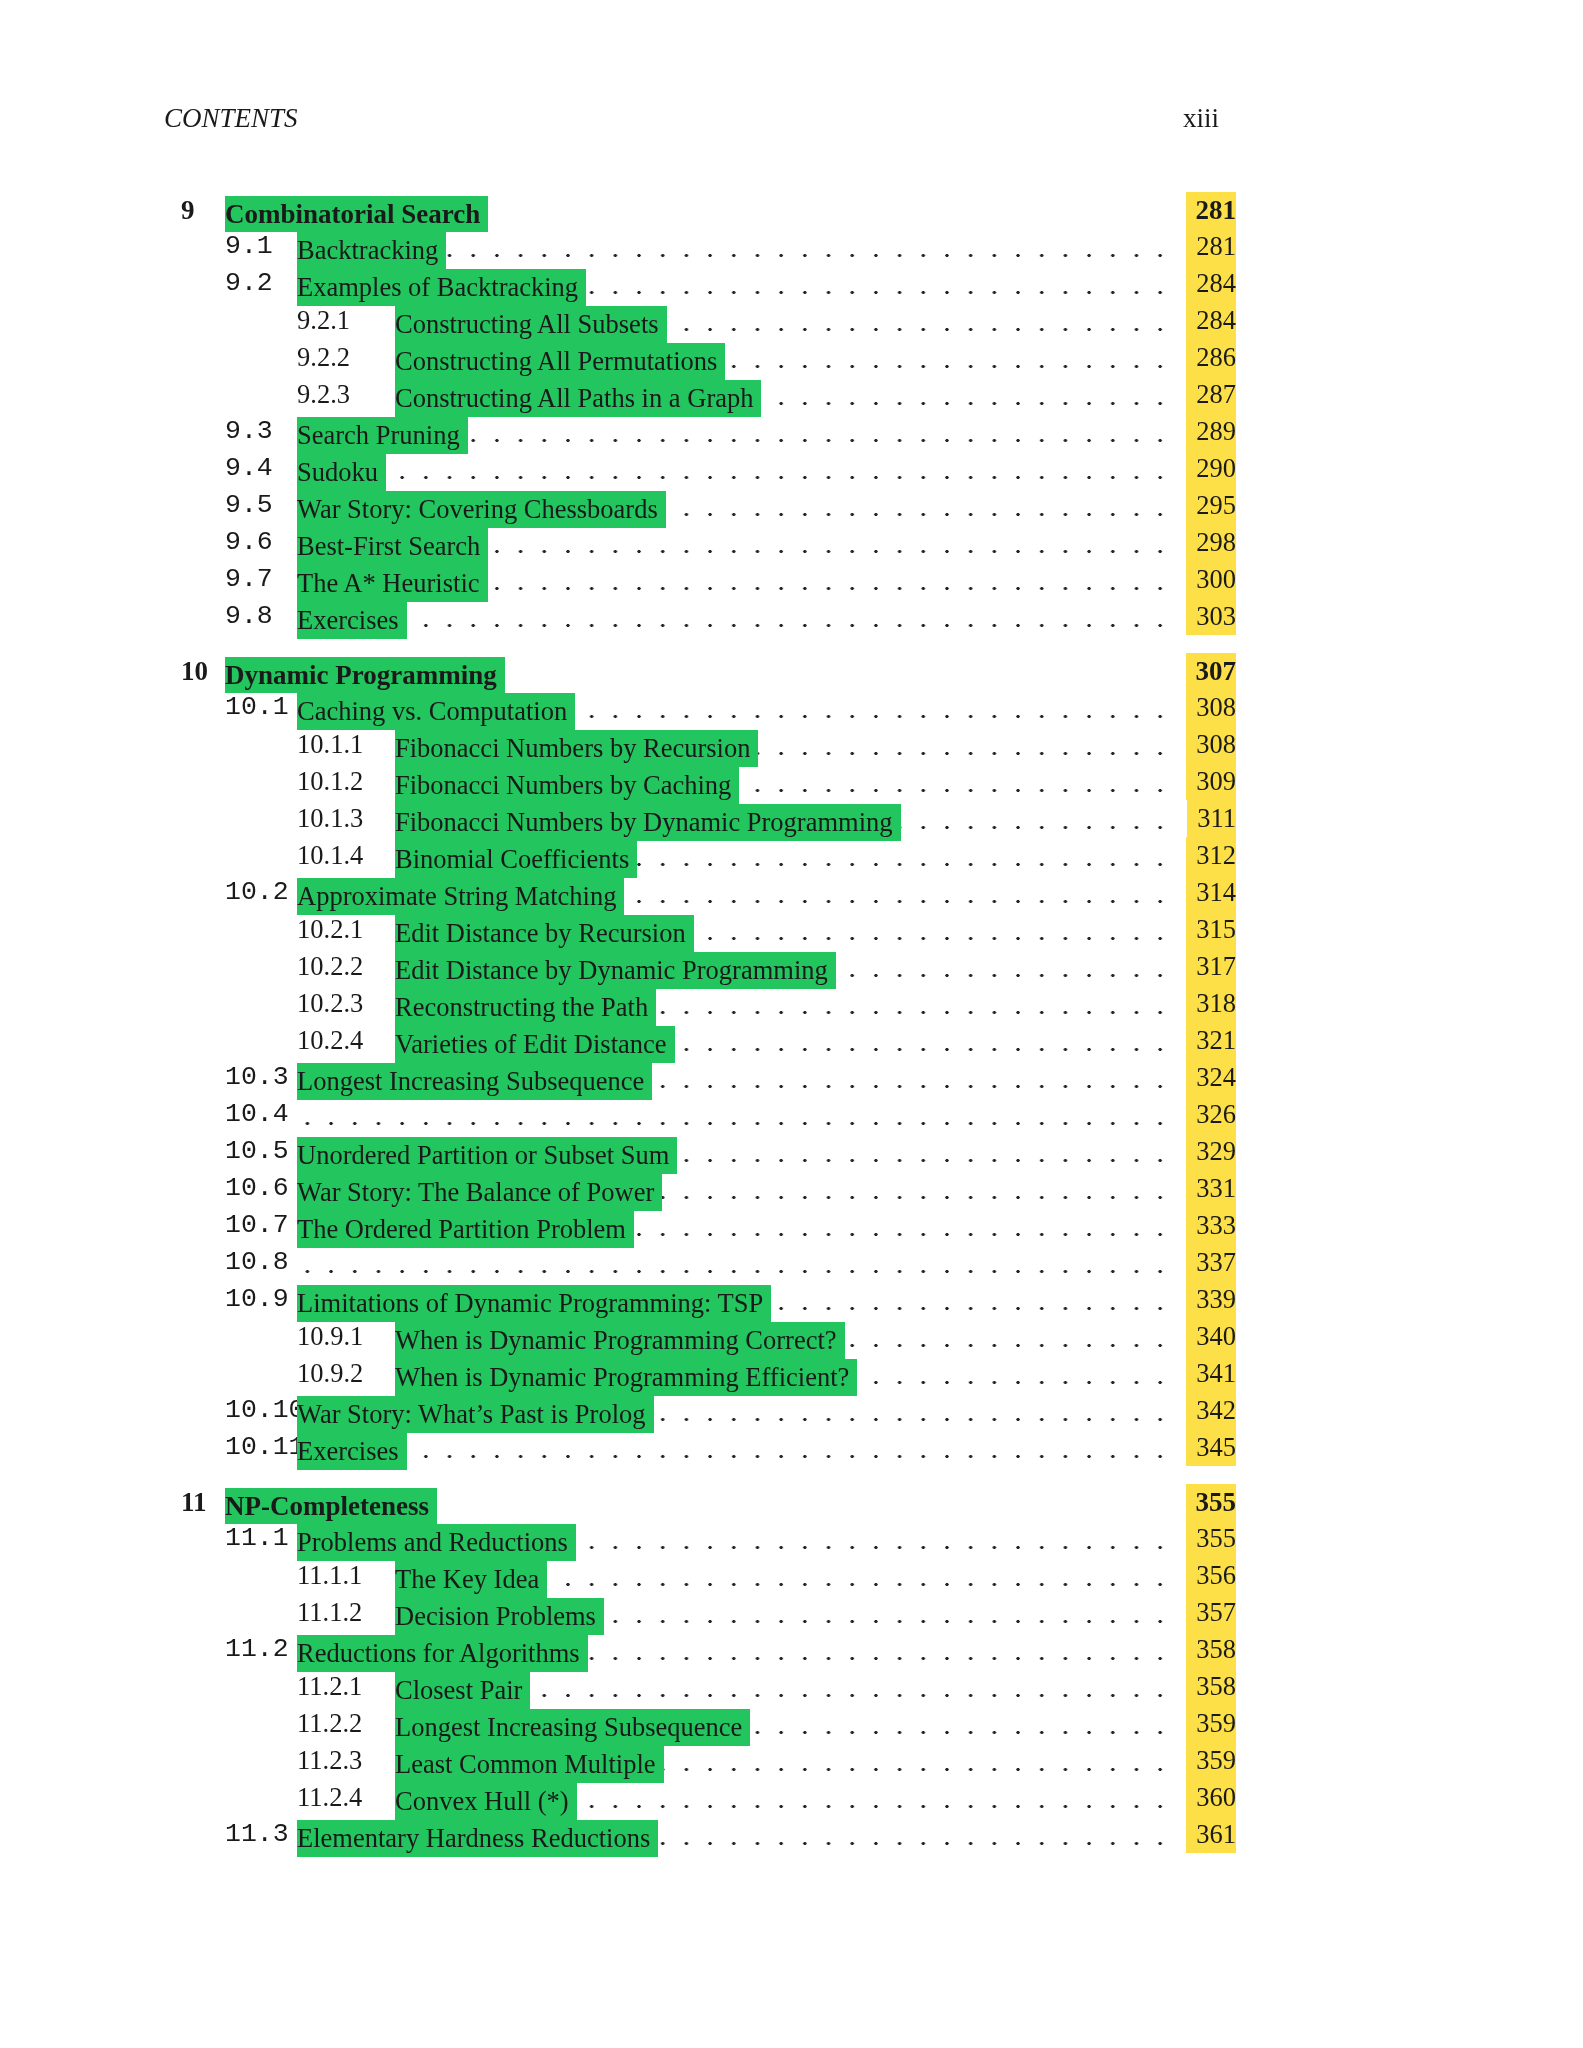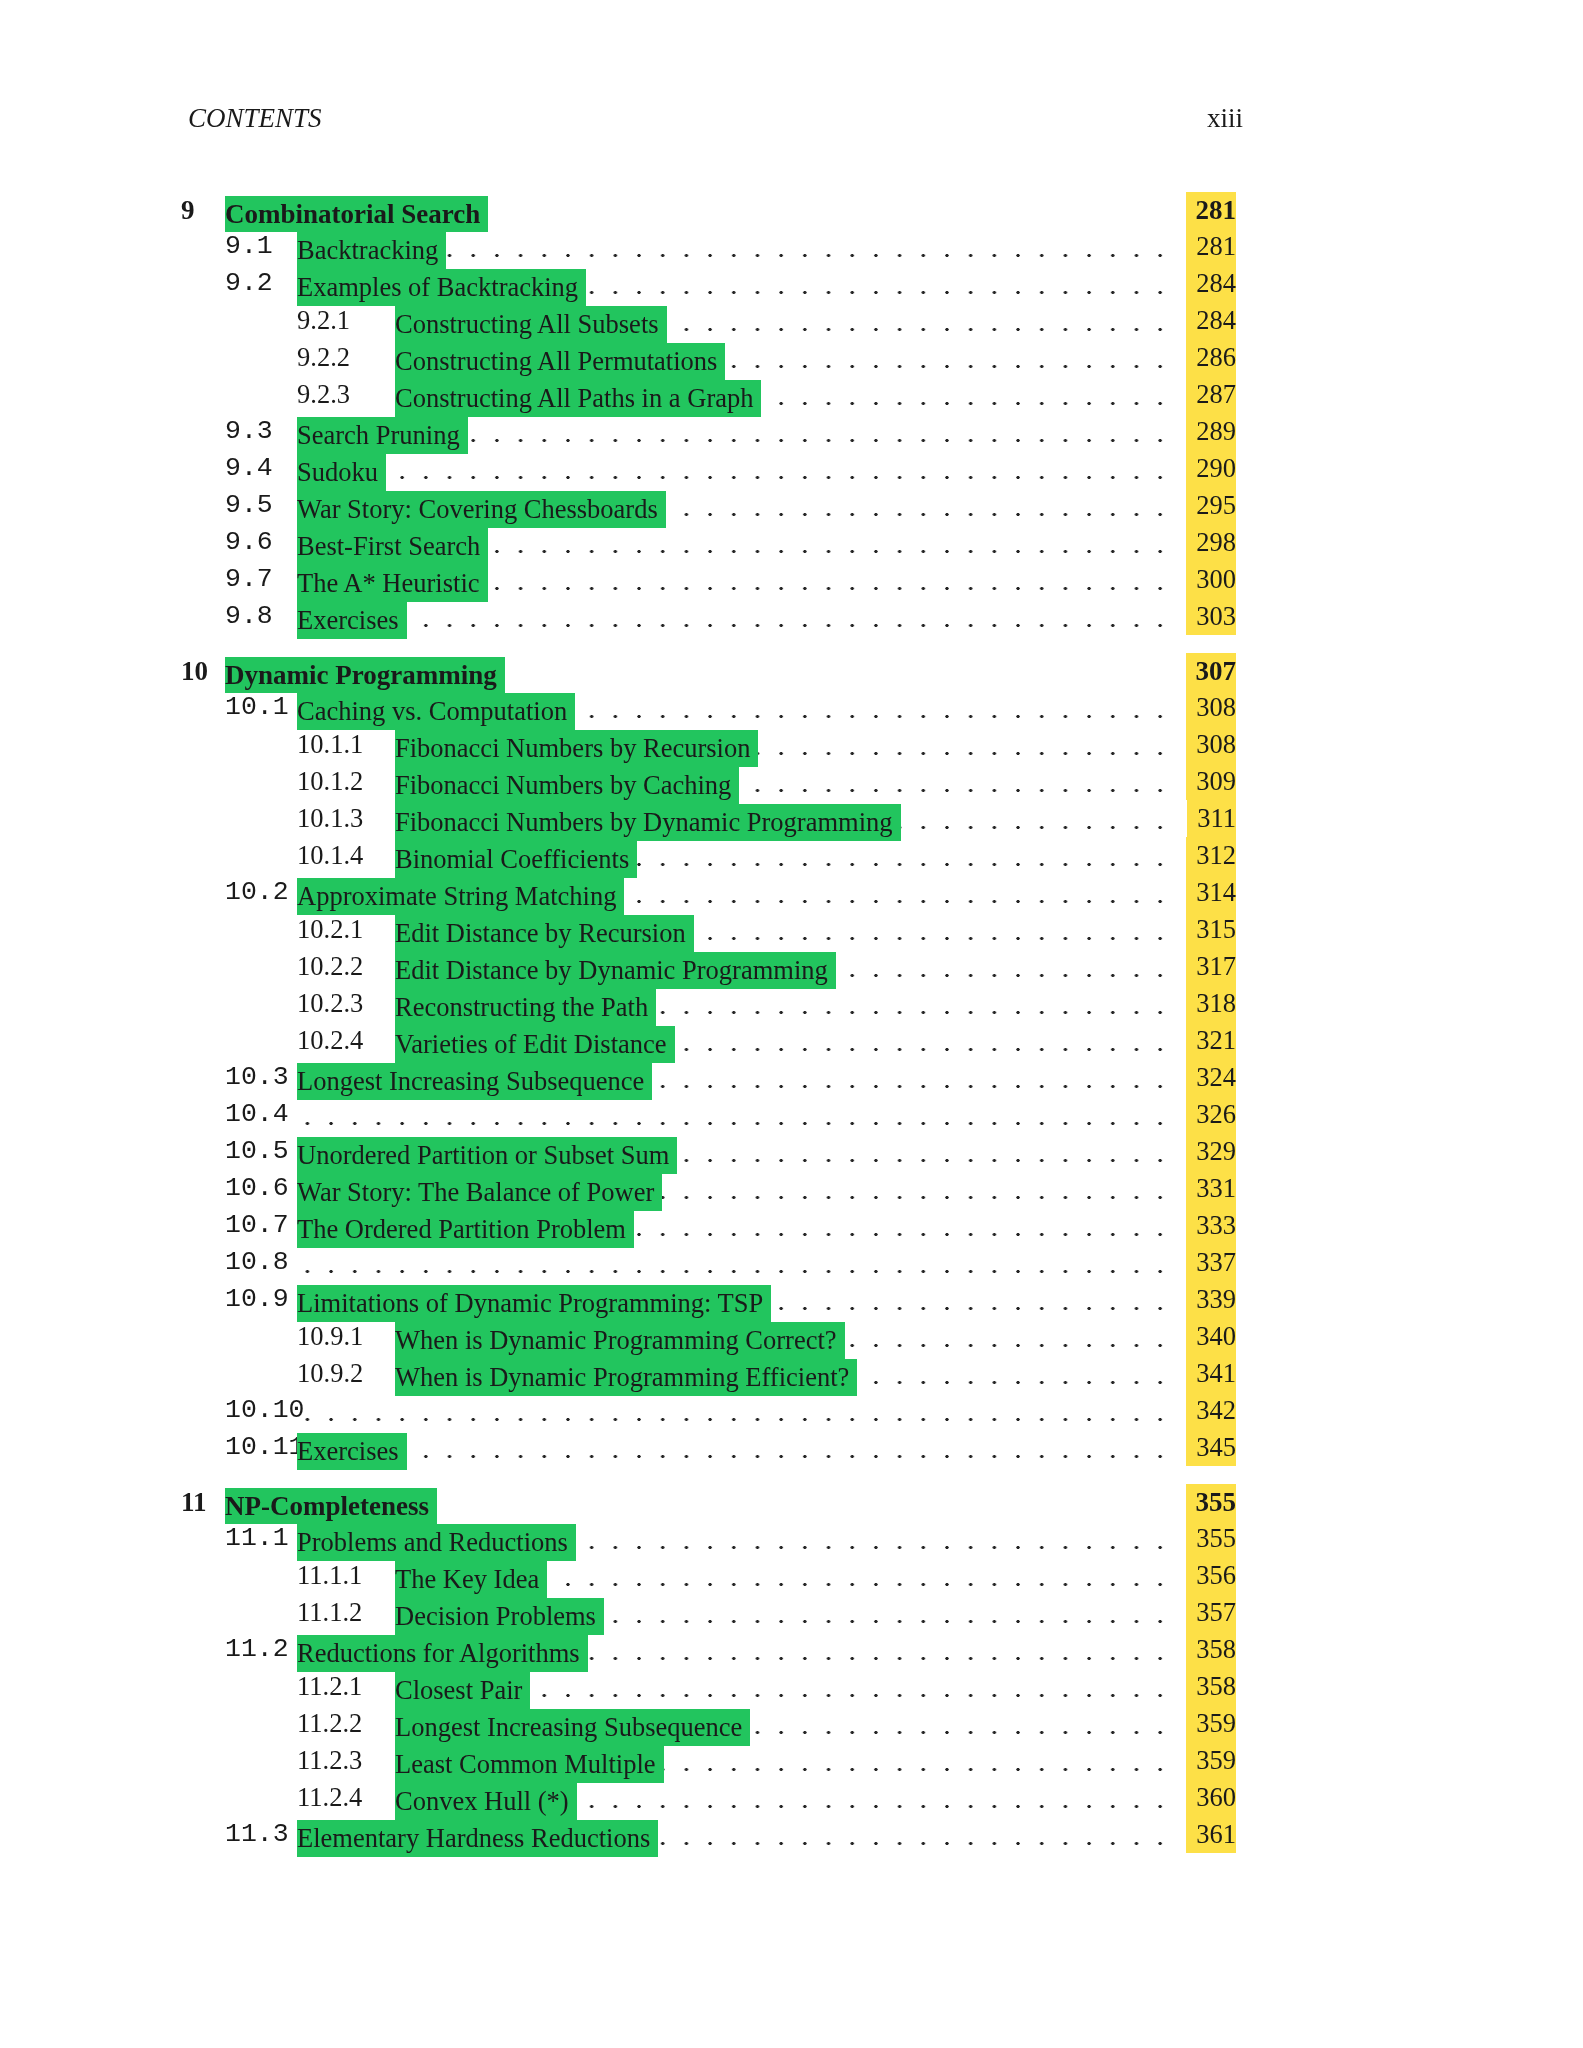--- a/index.html
+++ b/index.html
@@ -1,19 +1,19 @@
 <!DOCTYPE html>
 <html><head>
 <meta charset="utf-8">
 <style>
   html, body { margin: 0; padding: 0; background: #ffffff; }
   body { width: 1583px; height: 2048px; position: relative; overflow: hidden;
          font-family: "Liberation Serif", "DejaVu Serif", serif; color: #1a1a1a; }
   .page { position: absolute; left: 0; top: 0; width: 1583px; height: 2048px; }
-  .running-head { position: absolute; left: 188px; top: 103px; width: 1055px; height: 36px;
+  .running-head { position: absolute; left: 164px; top: 103px; width: 1055px; height: 36px;
                   font-size: 27px; text-align: right; }
   .running-head .title { position: absolute; left: 0; top: 0; font-style: italic; }
   .running-head .folio { position: absolute; right: 0; top: 0; }
   .toc { position: absolute; left: 181px; top: 192px; width: 1055px; }
   .chapter { margin: 0; }
   .chapter + .chapter { margin-top: 18px; }
   .row { position: relative; height: 37px; line-height: 37px; font-size: 26.5px; white-space: nowrap; }
   .row.ch { font-weight: bold; font-size: 27px; height: 36px; line-height: 36px; }
   .num { position: absolute; top: 0; }
   .ttl { position: absolute; top: 4px; background: #22c55e; padding-right: 8px; z-index: 2; }
@@ -228,20 +228,21 @@
         </div>
         <div class="row sub">
           <span class="num">10.9.2</span>
           <span class="lead"></span>
           <span class="ttl">When is Dynamic Programming Efficient?</span>
           <span class="pg">341</span>
         </div>
         <div class="row sec">
           <span class="num">10.10</span>
           <span class="lead"></span>
+          <span class="ttl">War Story: What’s Past is Prolog</span>
           <span class="pg">342</span>
         </div>
         <div class="row sec">
           <span class="num">10.11</span>
           <span class="lead"></span>
           <span class="ttl">Exercises</span>
           <span class="pg">345</span>
         </div>
       </div>
       <div class="chapter">

